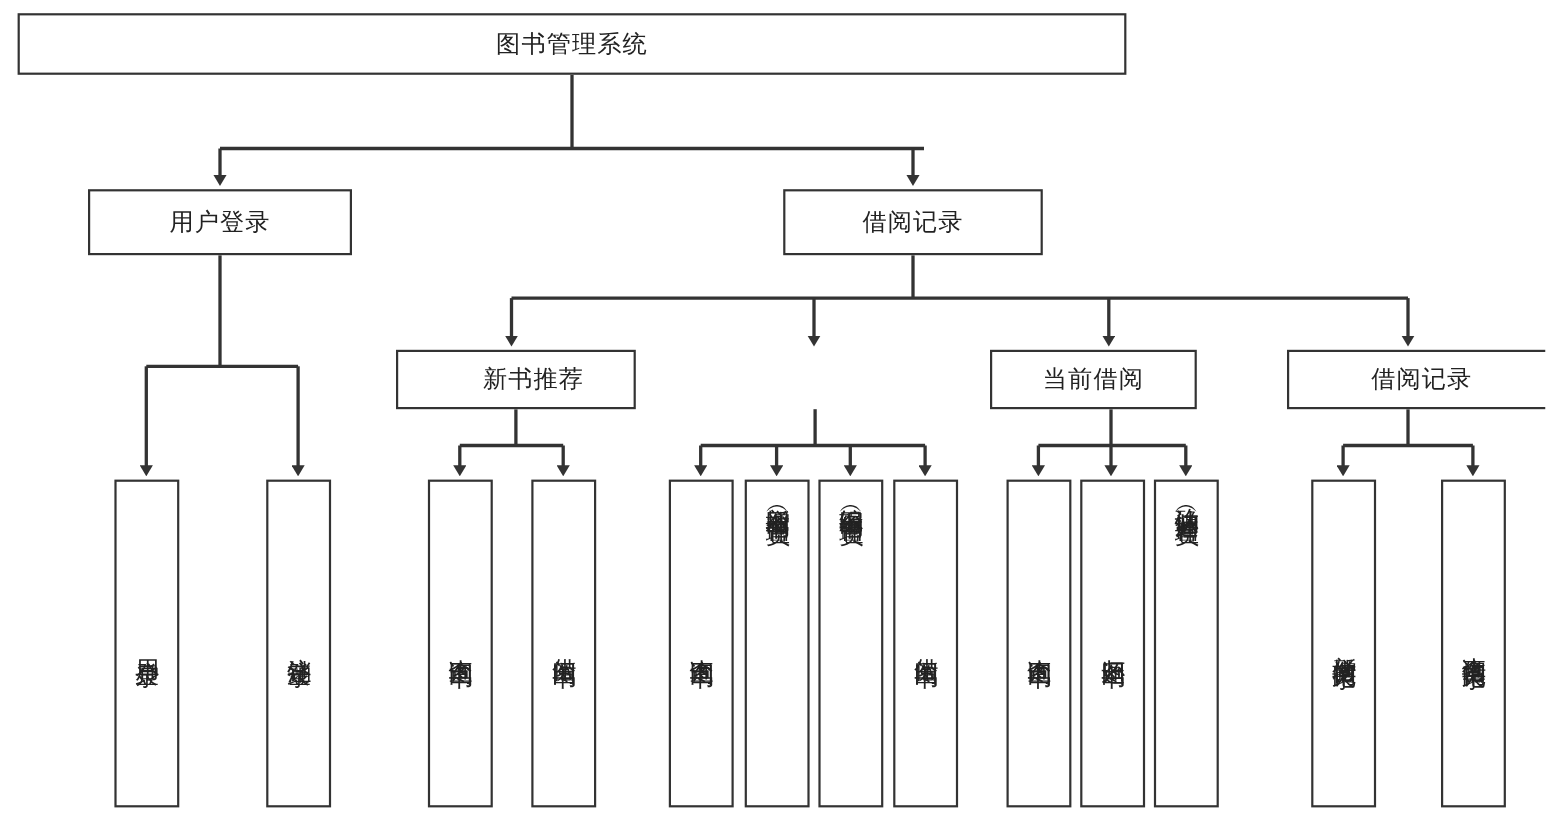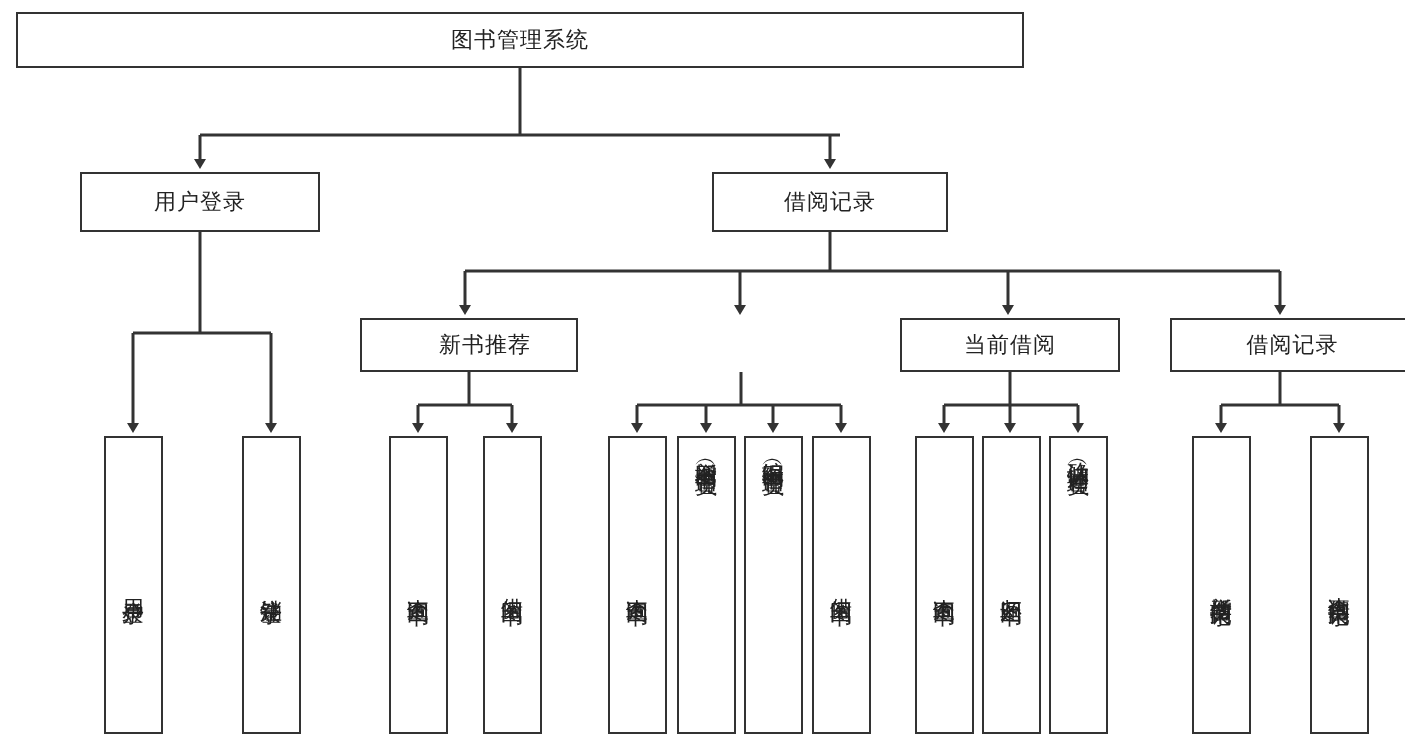--- a/index.html
+++ b/index.html
@@ -119,21 +119,21 @@
       <path d="M1339,405 L1339,424" marker-end="url(#arrow)"></path>
     </g>
   </svg>
 
   <div class="node h" style="left:16px; top:12px; width:1008px; height:56px;">图书管理系统</div>
 
   <div class="node h" style="left:80px; top:172px; width:240px; height:60px;">用户登录</div>
   <div class="node h" style="left:712px; top:172px; width:236px; height:60px;">借阅记录</div>
 
   <div class="node h" style="left:360px; top:318px; width:218px; height:54px;padding-left:32px;">新书推荐</div>
-  <div class="node h" style="left:900px; top:318px; width:220px; height:54px;">当前借阅</div>
+  <div class="node h" style="left:900px; top:318px; width:188px; height:54px;">当前借阅</div>
   <div class="node h" style="left:1170px; top:318px; width:245px; height:54px;">借阅记录</div>
 
   <div class="node v mid" style="left:104px; top:436px; width:59px; height:298px;">用户登录</div>
   <div class="node v mid" style="left:242px; top:436px; width:59px; height:298px;">注销登录</div>
   <div class="node v mid" style="left:389px; top:436px; width:59px; height:298px;">查询图书</div>
   <div class="node v mid" style="left:483px; top:436px; width:59px; height:298px;">借阅图书</div>
   <div class="node v mid" style="left:608px; top:436px; width:59px; height:298px;">查询图书</div>
   <div class="node v top" style="left:677px; top:436px; width:59px; height:298px;">新增图书（管理员）</div>
   <div class="node v top" style="left:744px; top:436px; width:59px; height:298px;">编辑图书（管理员）</div>
   <div class="node v mid" style="left:812px; top:436px; width:59px; height:298px;">借阅图书</div>

